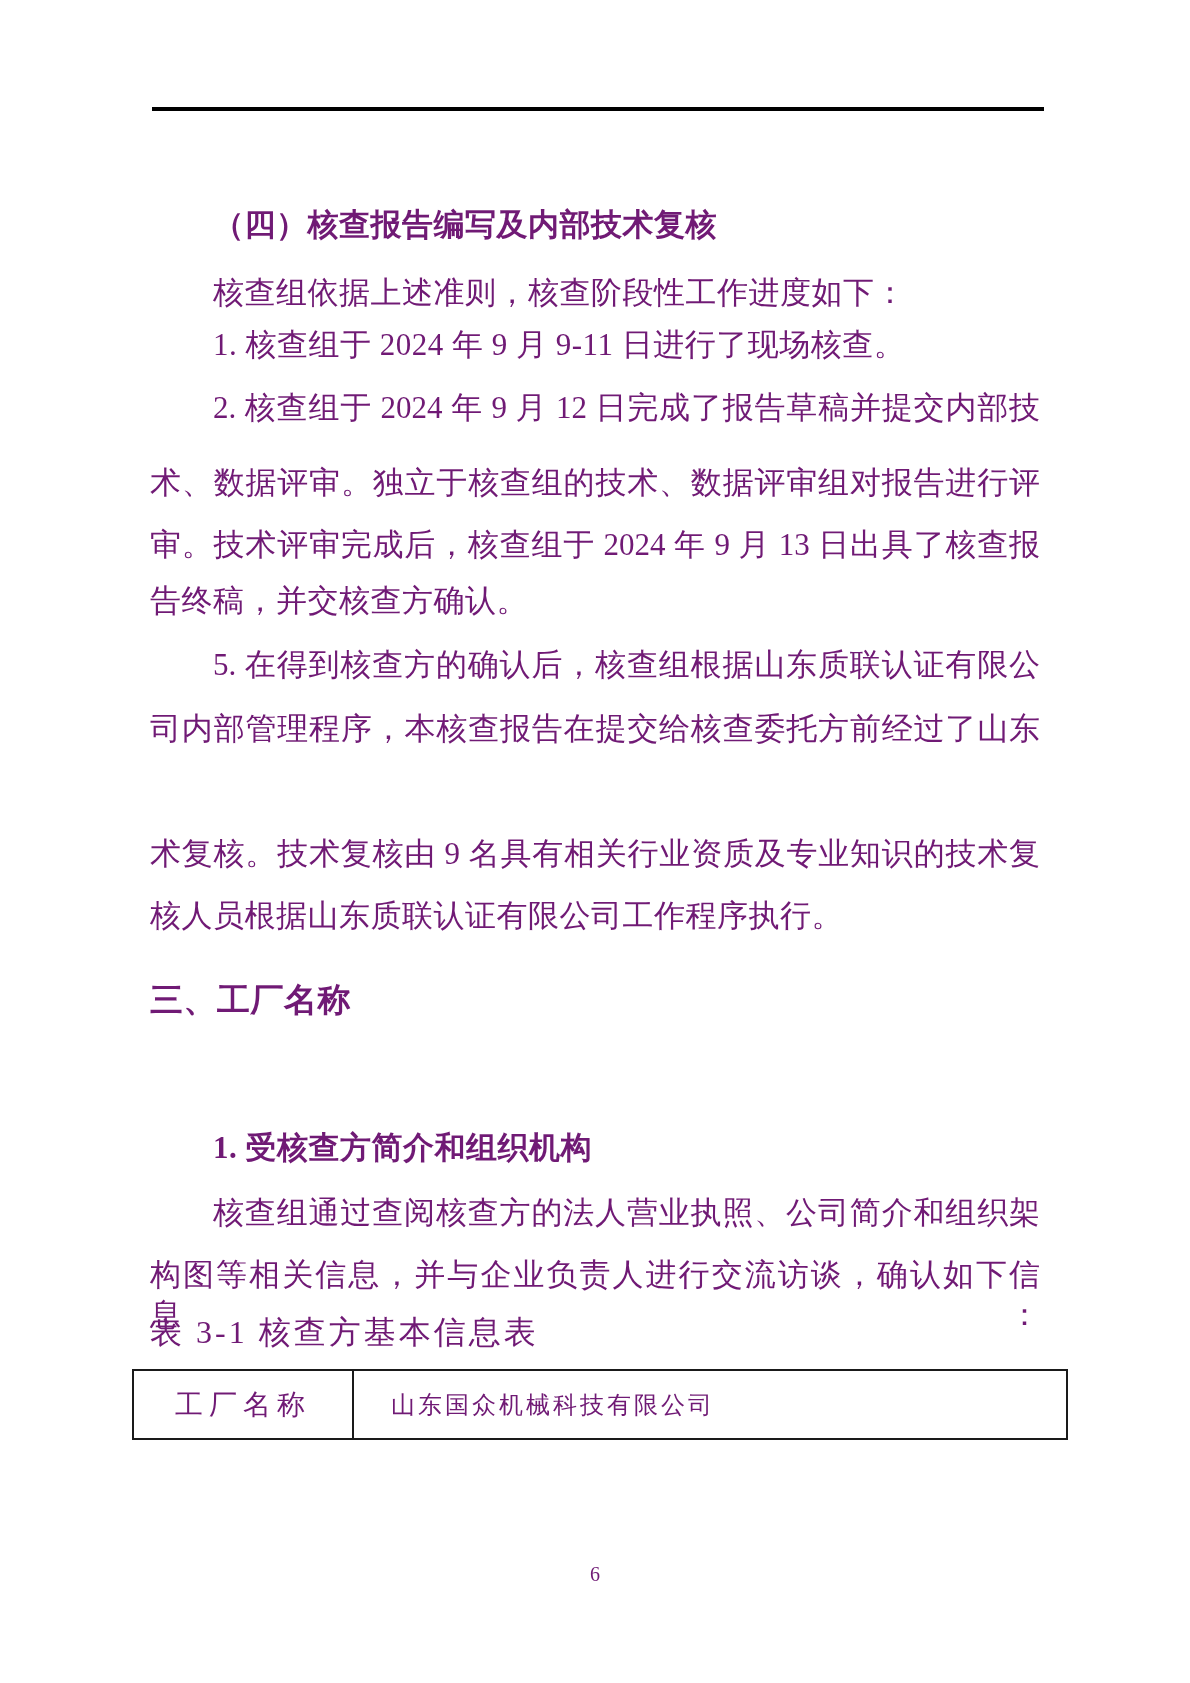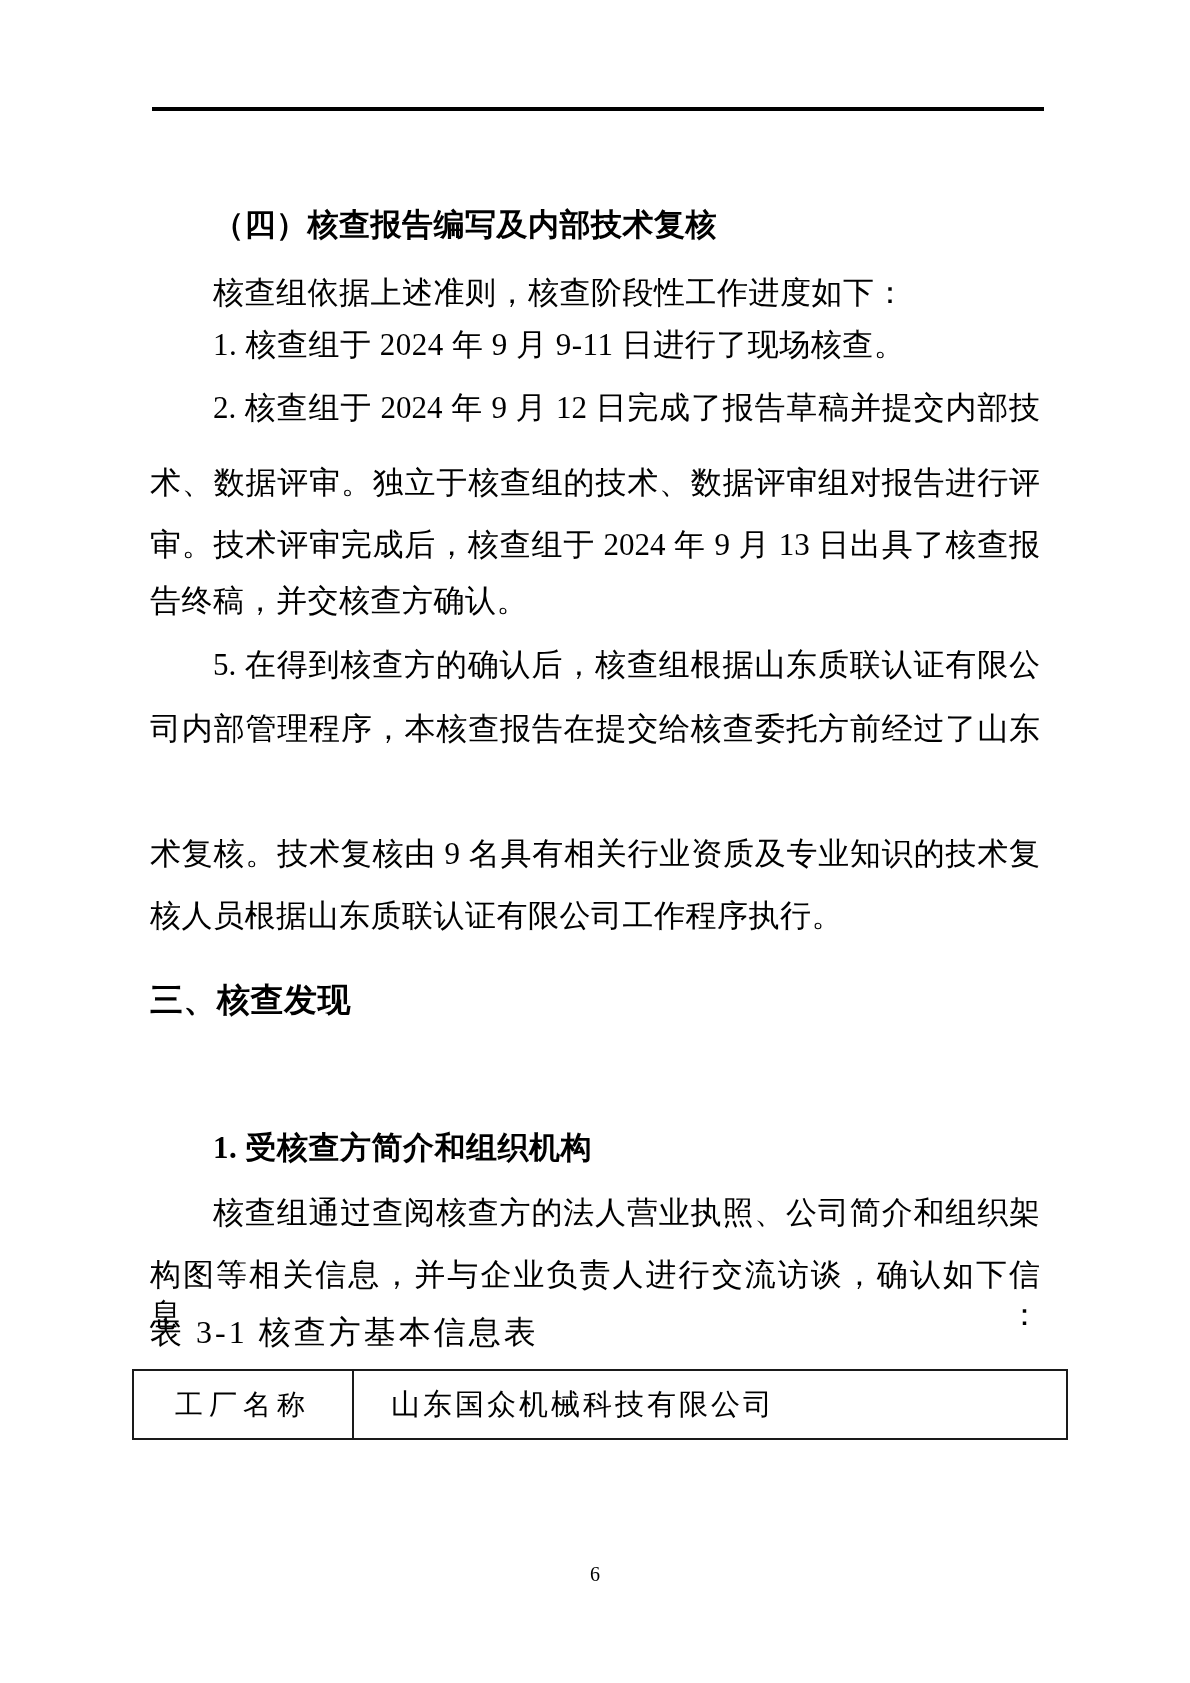--- a/index.html
+++ b/index.html
@@ -3,21 +3,21 @@
 <meta charset="utf-8">
 <style>
   html, body { margin: 0; padding: 0; background: #ffffff; }
   .page {
     position: relative;
     width: 1190px;
     height: 1683px;
     background: #ffffff;
     overflow: hidden;
     font-family: "Liberation Serif", serif;
-    color: #000000;
+    color: #701a75;
   }
   .rule {
     position: absolute;
     left: 152px;
     top: 107px;
     width: 892px;
     height: 4px;
     background: #000000;
   }
   .l {
@@ -66,21 +66,21 @@
     align-items: center;
     justify-content: center;
     font-size: 28px;
     letter-spacing: 6px;
   }
   .cell-value {
     flex: 1;
     display: flex;
     align-items: center;
     padding-left: 12px;
-    font-size: 29px;
+    font-size: 24px;
     letter-spacing: 3px;
   }
   .page-number {
     position: absolute;
     left: 0;
     top: 1560px;
     width: 1190px;
     text-align: center;
     font-size: 20px;
     line-height: 28px;
@@ -101,21 +101,21 @@
   <div class="l ind fill" style="top:388px">2. 核查组于 2024 年 9 月 12 日完成了报告草稿并提交内部技</div>
   <div class="l fill" style="top:463px">术、数据评审。独立于核查组的技术、数据评审组对报告进行评</div>
   <div class="l fill" style="top:525px">审。技术评审完成后，核查组于 2024 年 9 月 13 日出具了核查报</div>
   <div class="l" style="top:581px">告终稿，并交核查方确认。</div>
 
   <div class="l ind fill" style="top:645px">5. 在得到核查方的确认后，核查组根据山东质联认证有限公</div>
   <div class="l fill" style="top:709px">司内部管理程序，本核查报告在提交给核查委托方前经过了山东</div>
   <div class="l fill" style="top:834px">术复核。技术复核由 9 名具有相关行业资质及专业知识的技术复</div>
   <div class="l" style="top:896px">核人员根据山东质联认证有限公司工作程序执行。</div>
 
-  <div class="l b h1" style="top:978px">三、核查发现</div>
+  <div class="l b h1" style="top:978px">三、工厂名称</div>
   <div class="l b ind" style="top:1128px">1. 受核查方简介和组织机构</div>
 
   <div class="l ind fill" style="top:1193px">核查组通过查阅核查方的法人营业执照、公司简介和组织架</div>
   <div class="l fill" style="top:1255px">构图等相关信息，并与企业负责人进行交流访谈，确认如下信息：</div>
 
   <div class="caption">表 3-1 核查方基本信息表</div>
 
   <div class="info-table">
     <div class="cell-label">工厂名称</div>
     <div class="cell-value">山东国众机械科技有限公司</div>

